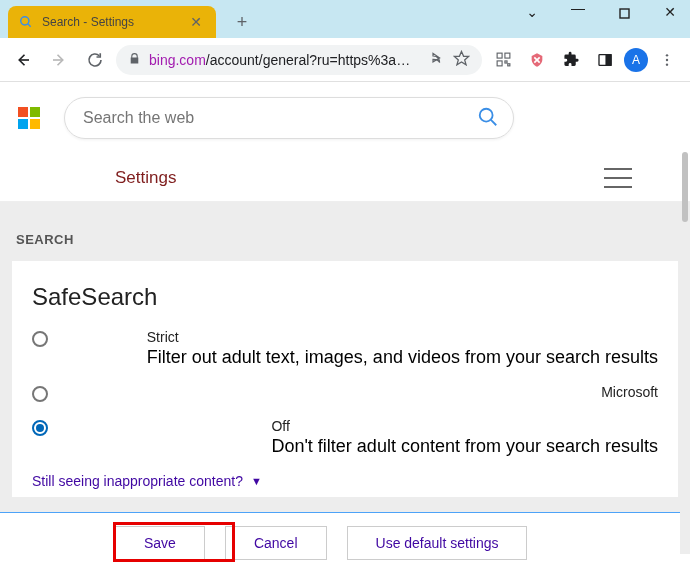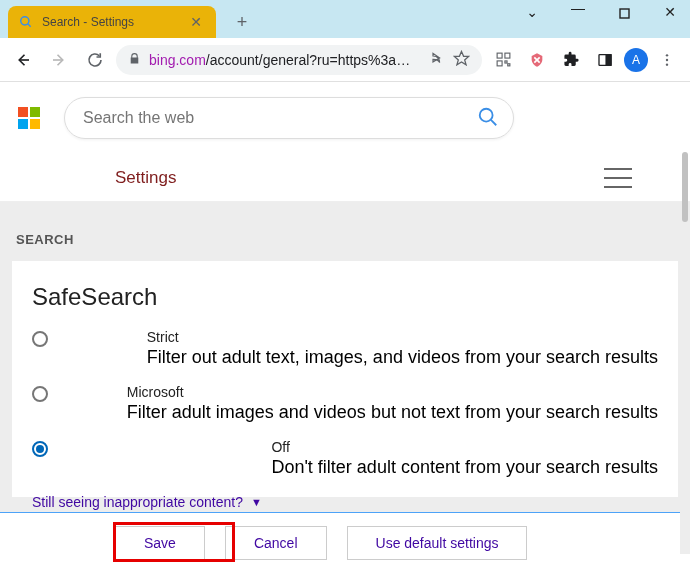--- a/index.html
+++ b/index.html
@@ -366,21 +366,20 @@
         <div>
           <div class="radio-label">Strict</div>
           <div class="radio-desc">Filter out adult text, images, and videos from your search results</div>
         </div>
       </div>
 
       <div class="radio-row">
         <div class="radio-circle"></div>
         <div>
           <div class="radio-label">Microsoft</div>
-          <div class="radio-desc">Filter adult images and videos but not text from your search results</div>
         </div>
       </div>
 
       <div class="radio-row">
         <div class="radio-circle selected">
             <div class="radio-dot"></div>
           </div>
         <div>
           <div class="radio-label">Off</div>
           <div class="radio-desc">Don't filter adult content from your search results</div>

